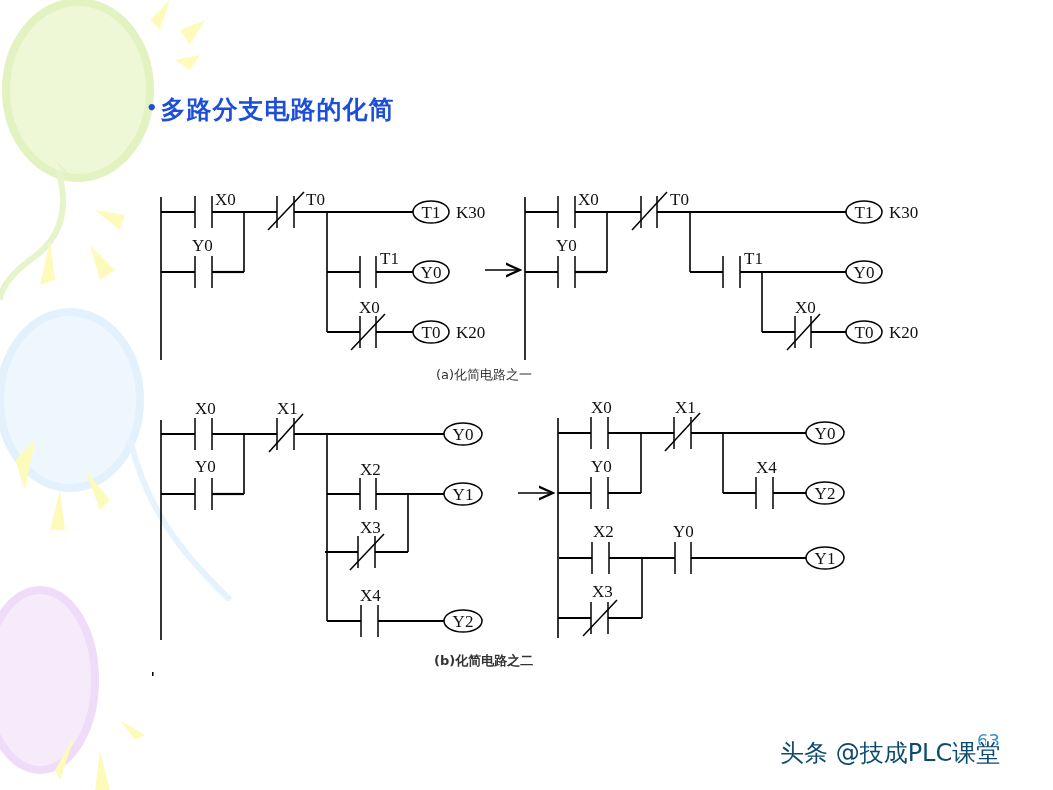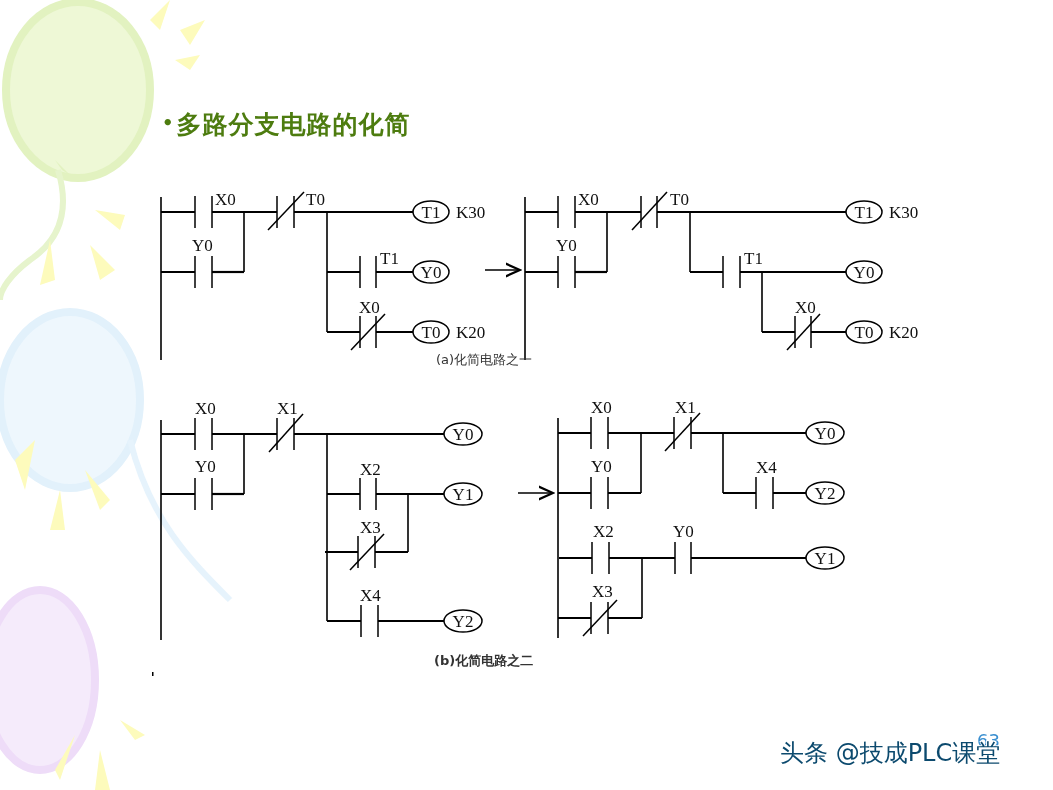--- a/index.html
+++ b/index.html
@@ -1,22 +1,22 @@
 <!DOCTYPE html>
 <html><head>
 <meta charset="utf-8">
 <style>
   html, body { margin:0; padding:0; background:#ffffff; }
   body { width:1053px; height:790px; position:relative; overflow:hidden; font-family:"DejaVu Serif", serif; }
   #bg { position:absolute; left:0; top:0; width:1053px; height:790px; }
-  #title { position:absolute; left:146px; top:108px; font-family:"DejaVu Sans", sans-serif; font-size:25px; color:#4d7c0f; font-weight:bold; letter-spacing:1px;margin-left:16px; }
+  #title { position:absolute; left:146px; top:93px; font-family:"DejaVu Sans", sans-serif; font-size:25px; color:#1d4ed8; font-weight:bold; letter-spacing:1px; }
   #title .bullet { font-size:18px; vertical-align:4px; margin-right:2px; }
   #diagram { position:absolute; left:0; top:0; width:1053px; height:790px; }
   .caption { position:absolute; font-family:"DejaVu Sans", sans-serif; font-size:13px; color:#333; }
-  #cap-a { left:436px; top:351px; }
+  #cap-a { left:436px; top:366px; }
   #cap-b { left:434px; top:652px;font-weight:bold; }
   #watermark { position:absolute; left:780px; top:737px; font-family:"DejaVu Sans", sans-serif; font-size:24px; color:#0c4a6e; text-shadow: 1px 1px 0 #fff, -1px -1px 0 #fff; text-align: center; }
   #page-num { position:absolute; left:977px; top:730px; font-family:"DejaVu Sans", sans-serif; font-size:18px; color:#3a8fd0; }
   svg text.lbl { font-family:"Liberation Serif", serif; font-size:17px; fill:#111; }
   svg text.coil { font-family:"Liberation Serif", serif; font-size:17px; fill:#111; text-anchor:middle; }
 </style>
 </head>
 <body>
 
 <svg id="bg" viewBox="0 0 1053 790">

